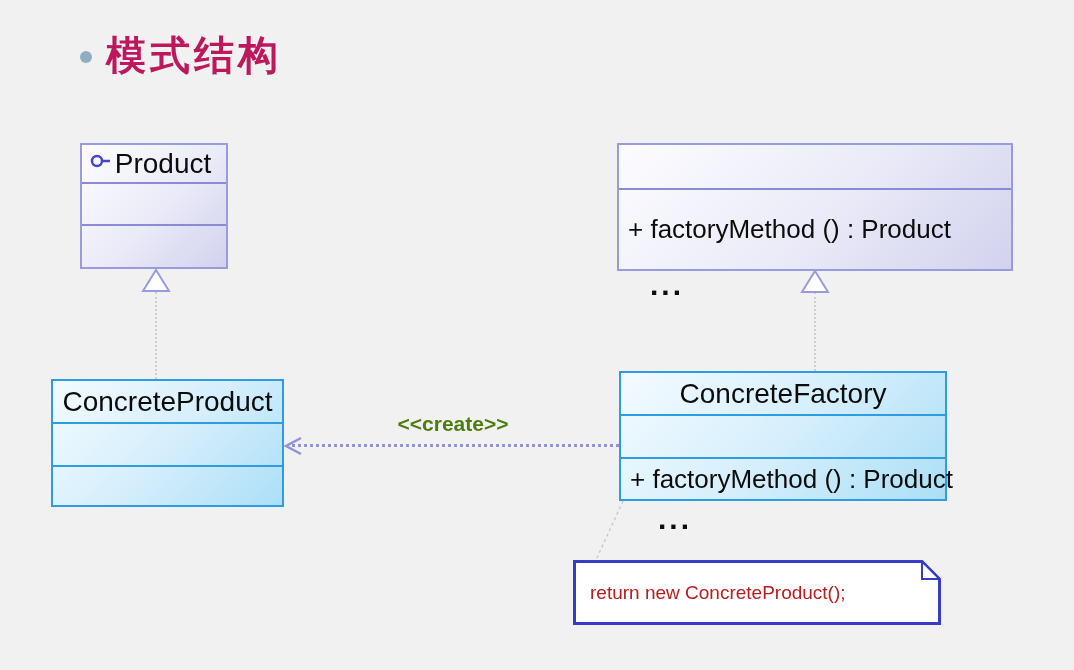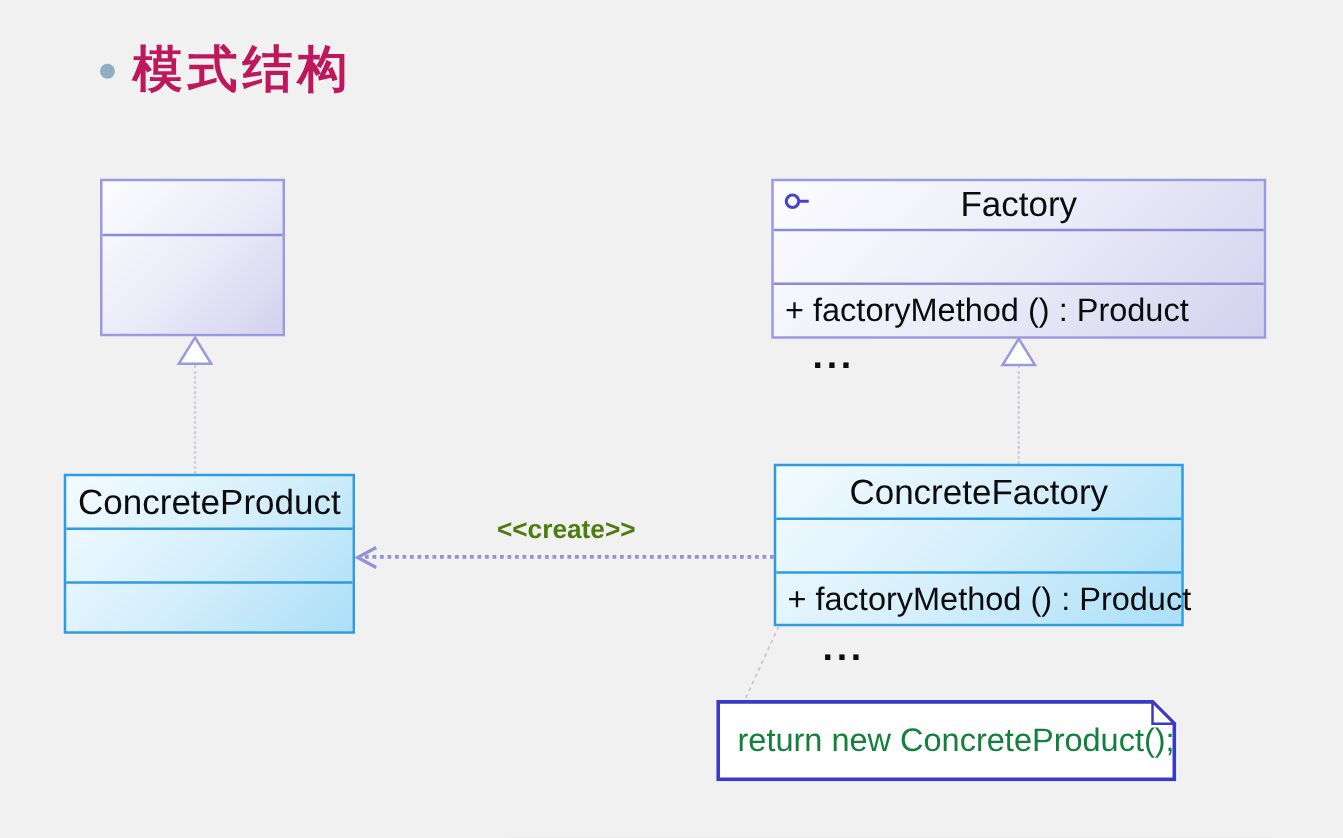--- a/index.html
+++ b/index.html
@@ -53,21 +53,21 @@
   .ellipsis {
     position:absolute; font-size:30px; font-weight:700; color:#0c0c0c;
     letter-spacing:3px; line-height:1;
   }
 
   
   .note { position:absolute; }
   .note-text {
     position:absolute; left:17px; top:0; height:100%;
     display:flex; align-items:center;
-    font-size:26px; color:#15803d; white-space:nowrap;
+    font-size:19px; color:#b91c1c; white-space:nowrap;
   }
 </style>
 </head>
 <body>
 
 <div class="slide">
 
   <span class="bullet"></span>
   <h1 class="slide-title">模式结构</h1>
 
@@ -75,32 +75,32 @@
   <div class="vdots" style="left:814px; top:292px; height:79px;"></div>
 
   <svg class="tri" style="left:141px; top:268px;" width="30" height="25">
     <polygon points="15,2 28,23 2,23" fill="#ffffff" stroke="#9a9ae0" stroke-width="2"></polygon>
   </svg>
   <svg class="tri" style="left:800px; top:269px;" width="30" height="25">
     <polygon points="15,2 28,23 2,23" fill="#ffffff" stroke="#9a9ae0" stroke-width="2"></polygon>
   </svg>
 
   <div class="uml-class purple" style="left:80px; top:143px; width:148px; height:126px;">
+    <div class="comp title" style="height:37px;">
+      <svg class="iface-icon" width="22" height="16">
+        <circle cx="7" cy="8" r="5" fill="none" stroke="#4444cc" stroke-width="2.5"></circle>
+        <line x1="12" y1="8" x2="20" y2="8" stroke="#4444cc" stroke-width="2.5"></line>
+      </svg>
+      <span class="cls-name" style="margin-left:18px;">Product</span>
+    </div>
     <div class="comp" style="height:42px;"></div>
     <div class="comp grow"></div>
   </div>
 
   <div class="uml-class purple" style="left:617px; top:143px; width:396px; height:128px;">
-    <div class="comp title" style="height:38px;">
-      <svg class="iface-icon" width="22" height="16">
-        <circle cx="7" cy="8" r="5" fill="none" stroke="#4444cc" stroke-width="2.5"></circle>
-        <line x1="12" y1="8" x2="20" y2="8" stroke="#4444cc" stroke-width="2.5"></line>
-      </svg>
-      <span class="cls-name">Factory</span>
-    </div>
     <div class="comp" style="height:43px;"></div>
     <div class="comp grow method">+ factoryMethod () : Product</div>
   </div>
   <div class="ellipsis" style="left:650px; top:270px;">...</div>
 
   <div class="uml-class blue" style="left:51px; top:379px; width:233px; height:128px;">
     <div class="comp title" style="height:41px;">
       <span class="cls-name">ConcreteProduct</span>
     </div>
     <div class="comp" style="height:43px;"></div>

